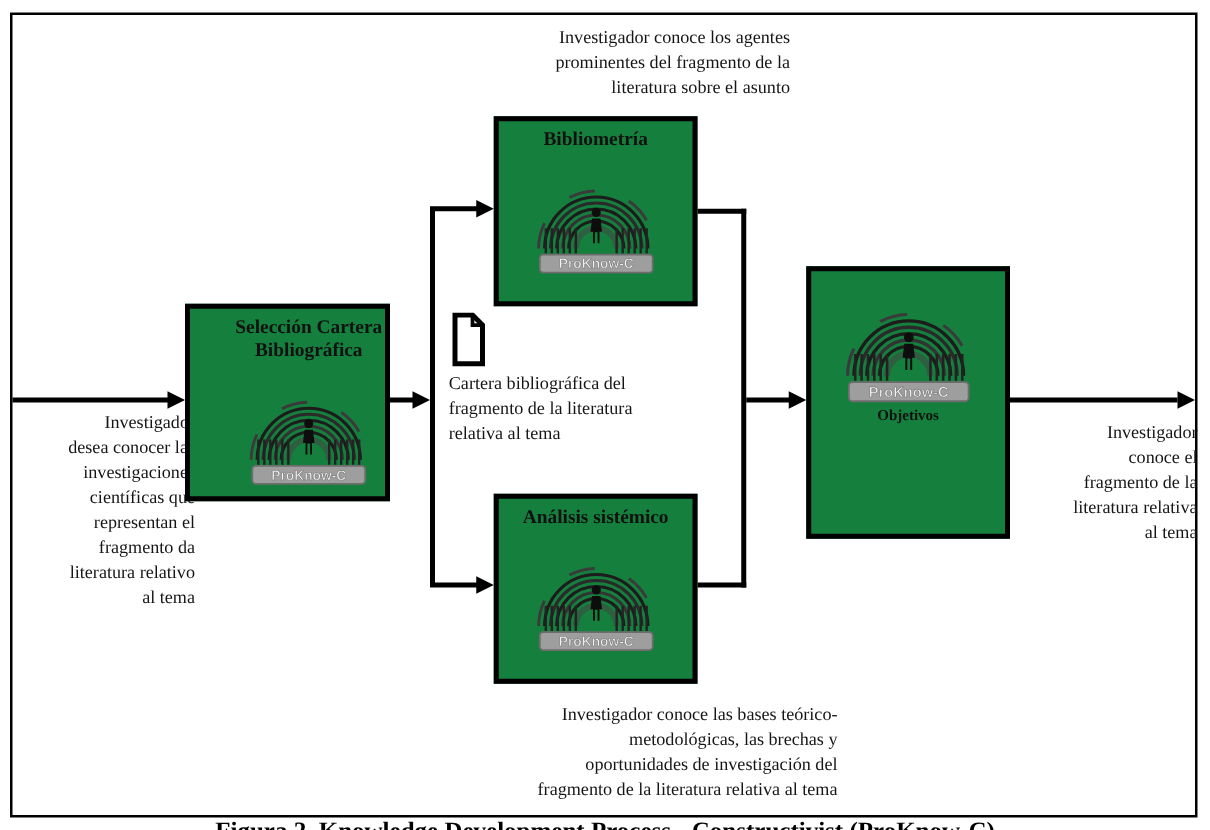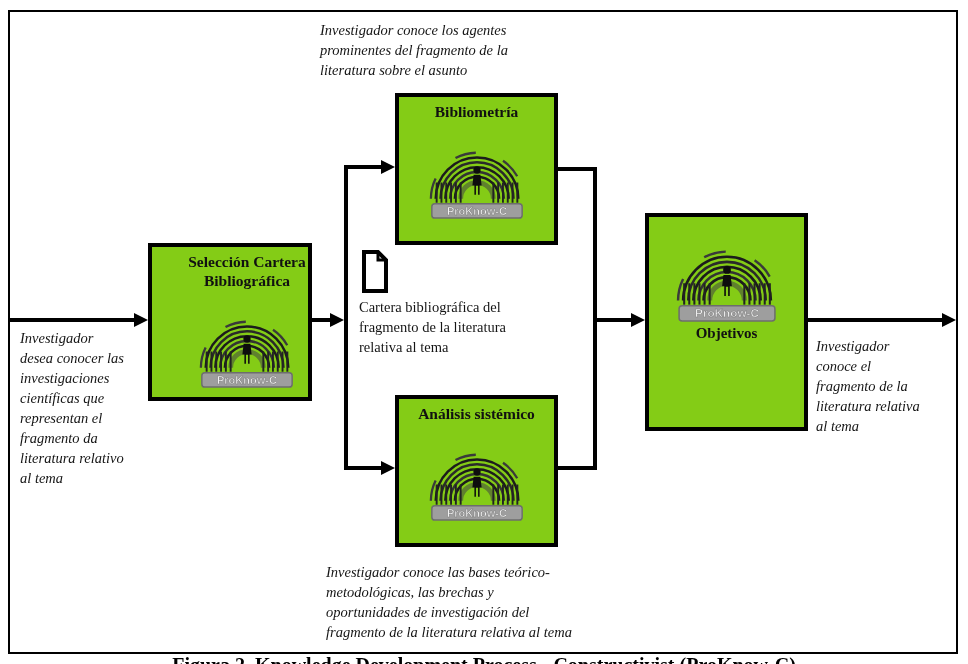--- a/index.html
+++ b/index.html
@@ -5,25 +5,25 @@
   html,body{margin:0;padding:0;background:#fff;}
   #stage{
     position:relative;width:968px;height:664px;overflow:hidden;background:#fff;
     font-family:"Liberation Serif","DejaVu Serif",serif;color:#111;
   }
   .abs{position:absolute;}
   .frame{border:2px solid #000;background:transparent;}
   .hline{height:4px;background:#000;}
   .vline{width:4px;background:#000;}
   .arrow-right{width:0;height:0;border-top:7px solid transparent;border-bottom:7px solid transparent;border-left:14px solid #000;}
-  .pbox{border:4px solid #000;background:#84cc16;display:flex;flex-direction:column;align-items:center;justify-content:flex-start;box-sizing:border-box;}
+  .pbox{border:4px solid #000;background:#15803d;display:flex;flex-direction:column;align-items:center;justify-content:flex-start;box-sizing:border-box;}
   .box-title{font-weight:bold;font-size:15.5px;line-height:1.22;text-align:center;white-space:pre-line;margin-top:6px;}
-  .box-subtitle{font-weight:bold;font-size:15px;text-align:right;margin-top:2px;}
+  .box-subtitle{font-weight:bold;font-size:12px;text-align:right;margin-top:2px;}
   .note{font-size:14.5px;line-height:1.38;white-space:pre-line;color:#151515;}
-  .center{text-align:left;font-style:italic;}
+  .center{text-align:right;}
   .left{text-align:left;}
   .caption{font-weight:bold;font-size:20px;text-align:center;width:100%;color:#000;}
   svg{display:block;}
 </style>
 </head>
 <body>
 
 <div id="stage">
 
   <div class="abs frame" style="left:8px;top:10px;width:946px;height:640px;"></div>

